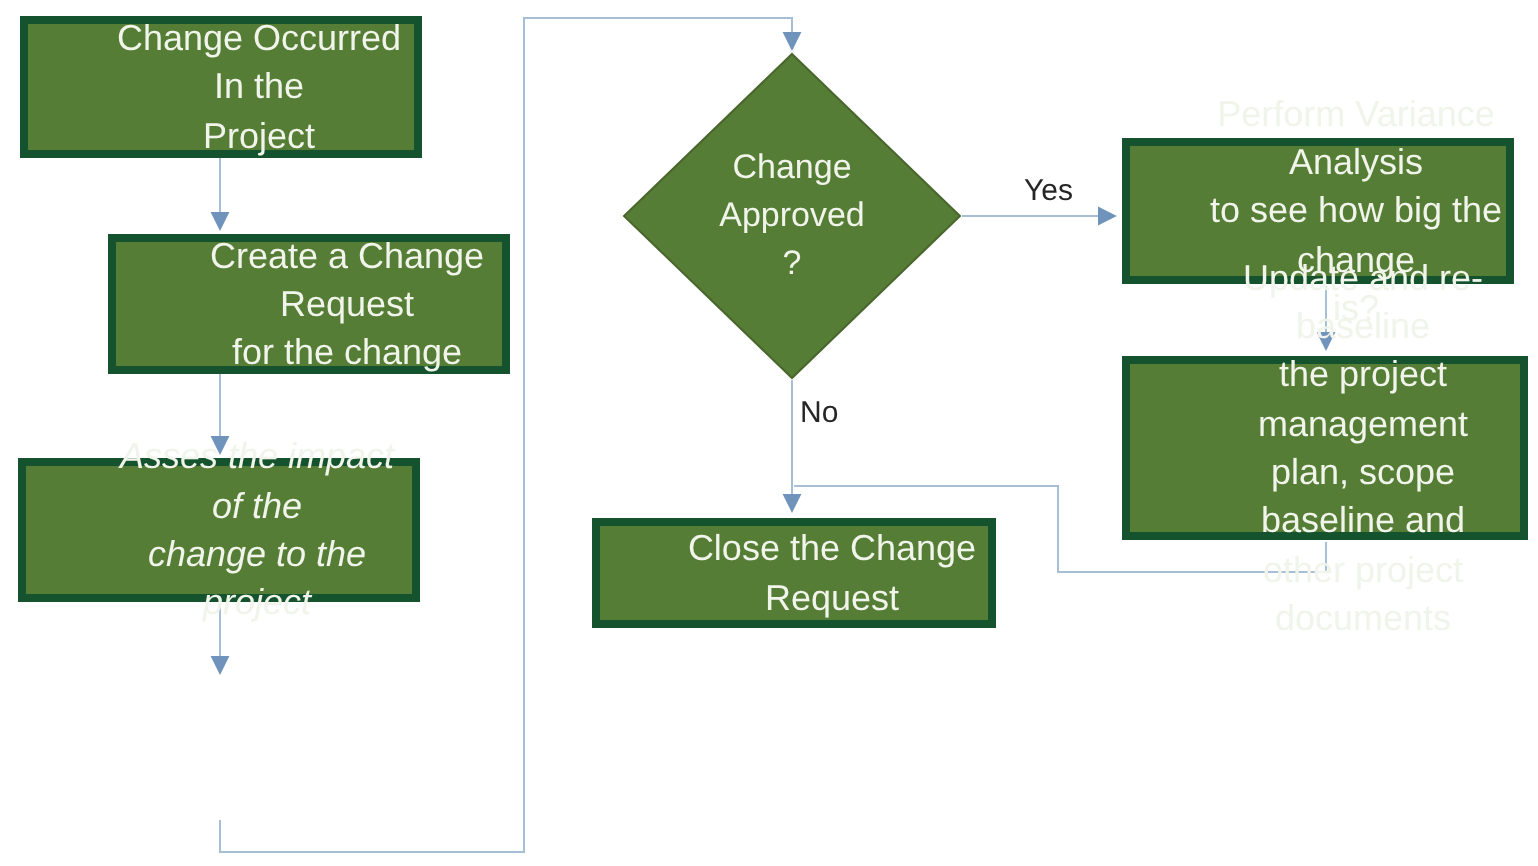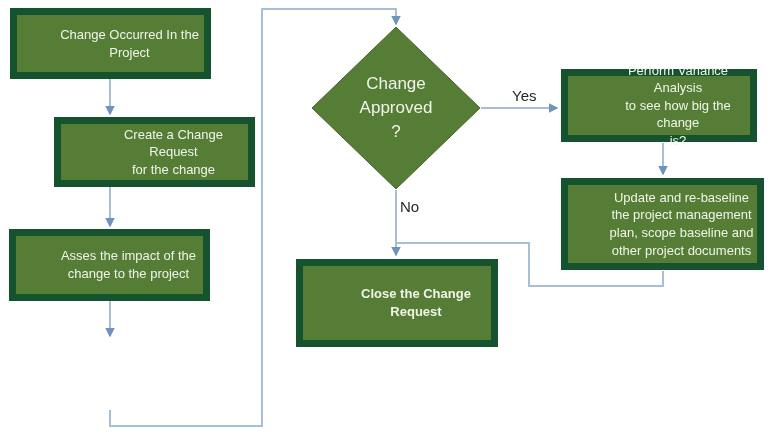--- a/index.html
+++ b/index.html
@@ -19,38 +19,38 @@
   }
   .connector-layer polyline {
     fill: none;
     stroke: #a7bfd6;
     stroke-width: 1.2;
     shape-rendering: crispEdges;
   }
   .node {
     position: absolute;
     background: #567d35;
-    border: 7px solid #14532d;
+    border: 4px solid #14532d;
     color: #f0f4ea;
     display: flex;
     align-items: center;
     justify-content: center;
     text-align: center;
-    font-size: 13px;
+    font-size: 18px;
     line-height: 1.35;
     white-space: pre-line;
     box-sizing: border-box;
     z-index: 2;
     padding-left: 38px;
   }
   .node-change-occurred   { left: 10px;  top: 8px;   width: 201px; height: 71px; }
   .node-create-request    { left: 10px;  top: 117px; width: 201px; height: 70px; margin-left: 44px; }
-  .node-assess-impact     { left: 9px;   top: 229px; width: 201px; height: 72px; }
+  .node-assess-impact     { left: 9px;   top: 229px; width: 201px; height: 72px; font-style: italic; }
   .node-process-icc       { left: 9px;   top: 339px; width: 201px; height: 71px; }
-  .node-close-request     { left: 296px; top: 259px; width: 202px; height: 88px; font-weight: bold; }
+  .node-close-request     { left: 296px; top: 259px; width: 202px; height: 55px; }
   .node-perform-variance  { left: 561px; top: 69px;  width: 196px; height: 73px; }
   .node-update-rebaseline { left: 561px; top: 178px; width: 203px; height: 92px; }
   .decision-shape { fill: #567d35; stroke: #49662c; stroke-width: 1; }
   .decision-label {
     position: absolute;
     left: 312px; top: 27px;
     width: 168px; height: 162px;
     display: flex;
     align-items: center;
     justify-content: center;

